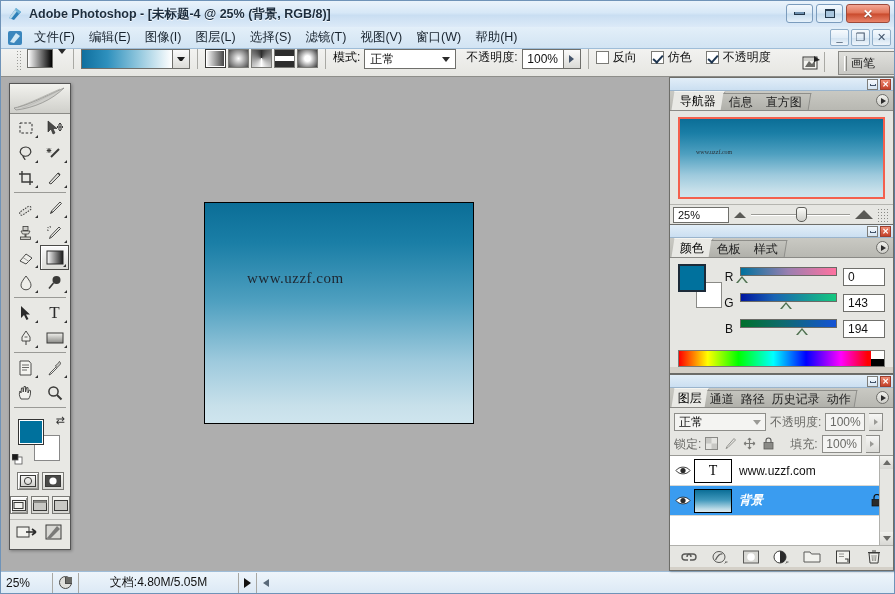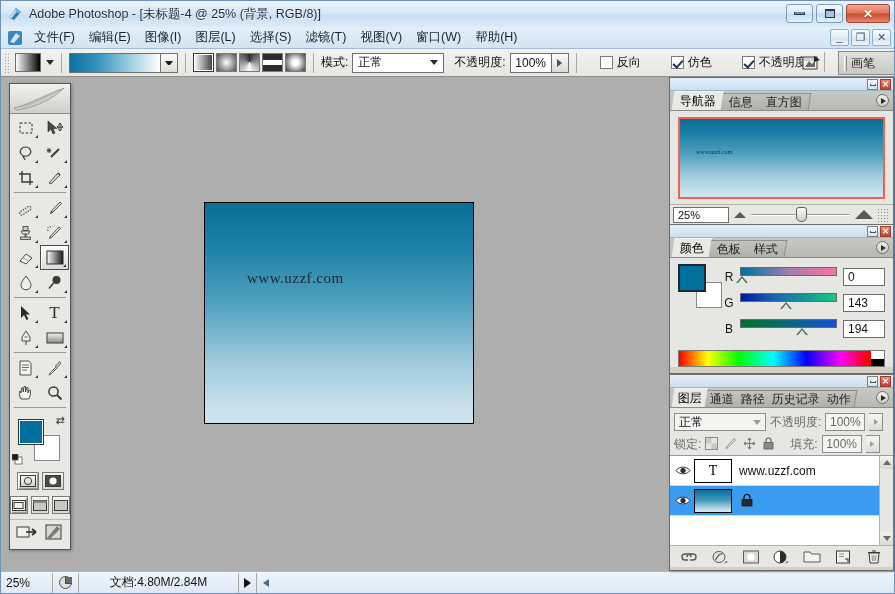--- a/index.html
+++ b/index.html
@@ -30,20 +30,21 @@
     position: relative;
   }
   #titlebar .ps-logo {
     width: 16px; height: 16px; margin-right: 6px;
     position: relative; flex: 0 0 16px;
   }
   #titlebar .ps-logo svg { display:block; }
   #title-text {
     font-size: 12.5px; color: #1c2c3c; white-space: nowrap;
     text-shadow: 0 1px 0 rgba(255,255,255,.8);
+    font-weight: bold;
   }
   .wbtns { position:absolute; right:4px; top:3px; display:flex; gap:3px; }
   .wbtn {
     width: 27px; height: 19px; border-radius: 3px;
     border: 1px solid #7b9cbd;
     background: linear-gradient(180deg,#f4f9fd 0%,#dceaf6 48%,#c6dcee 52%,#e7f2fb 100%);
     display:flex; align-items:center; justify-content:center;
     font-size: 10px; color:#243a4e;
   }
   .wbtn.close {
@@ -75,25 +76,25 @@
     width: 19px; height: 17px; border-radius:2px;
     border: 1px solid #8fadc8;
     background: linear-gradient(180deg,#f6fafd 0%,#e2eef8 50%,#d2e3f1 52%,#eef5fb 100%);
     display:flex; align-items:center; justify-content:center;
     font-size: 11px; color:#42546a; line-height:1;
   }
 
   
   #optionsbar {
     height: 28px; flex: 0 0 28px;
-    display: flex; align-items: center;
+    display: flex; align-items: flex-start;
     background: linear-gradient(180deg,#f2f2f0 0%, #e6e6e2 100%);
     border-bottom: 1px solid #8e8e8a;
     position: relative;
-    padding-left: 2px;
+    padding-left: 14px;
   }
   .grip {
     width: 8px; height: 22px; margin-right: 4px;
     background-image: radial-gradient(#9a9a96 0.8px, transparent 0.9px);
     background-size: 3px 3px; background-position: 1px 1px;
     flex: 0 0 8px;
   }
   .ob-sep { width:1px; height:20px; background:#a9a9a4; margin:0 7px; flex:0 0 1px; }
   .ob-label { font-size:12px; color:#111; white-space:nowrap; }
 
@@ -142,21 +143,21 @@
   }
   .spin-btn {
     width:17px;height:20px;border:1px solid #6f6f6b;border-left:none;
     background:linear-gradient(180deg,#fafafa,#dadad6);
     display:flex;align-items:center;justify-content:center; flex:0 0 17px;
   }
   .spin-btn .rt {
     width:0;height:0;border-top:4px solid transparent;border-bottom:4px solid transparent;
     border-left:5px solid #43536a;
   }
-  .cbx-wrap { display:flex; align-items:center; margin-right:14px;margin-left:16px; }
+  .cbx-wrap { display:flex; align-items:center; margin-right:14px; }
   .cbx {
     width:13px;height:13px;border:1px solid #7a7a76;background:#fff;
     margin-right:4px; position:relative; flex:0 0 13px;
   }
   .cbx.checked::after {
     content:""; position:absolute; left:3px; top:1px; width:4px; height:8px;
     border:solid #1d3550; border-width:0 2px 2px 0; transform:rotate(42deg);
   }
   .palette-well-icon {
     width: 24px; height:22px; flex:0 0 24px; display:flex; align-items:center; justify-content:center;
@@ -975,20 +976,21 @@
               <span class="layer-name">www.uzzf.com</span>
             </div>
             <div class="layer-row selected">
               <div class="eye-cell">
                 <svg width="16" height="11" viewBox="0 0 16 11">
                     <path d="M1 5.5 C4 1 12 1 15 5.5 C12 10 4 10 1 5.5 Z" fill="#fff" stroke="#2a2a2a" stroke-width="0.9"></path>
                     <circle cx="8" cy="5.5" r="2.6" fill="#2a2a2a"></circle>
                   </svg>
               </div>
               <div class="layer-thumb grad"></div>
+              <span class="layer-name">背景</span>
               <span class="lock-badge">
                 <svg width="12" height="13" viewBox="0 0 12 13">
                     <rect x="1" y="5.5" width="10" height="6.5" fill="#2a2a2a" stroke="#111" stroke-width="0.7"></rect>
                     <path d="M3 5.5 L3 3.5 A2.8 2.8 0 0 1 9 3.5 L9 5.5" fill="none" stroke="#111" stroke-width="1.2"></path>
                   </svg>
               </span>
             </div>
             <div id="layer-scrollbar">
               <div class="sb-arrow">
                   <i class="up"></i>
@@ -1050,20 +1052,20 @@
       </div>
 
     </div>
   </div>
 
   <div id="statusbar">
     <div class="sb-zoom">25%</div>
     <div class="sb-cell">
         <i class="pie-ic"></i>
       </div>
-    <div class="sb-cell sb-doc">文档:4.80M/2.84M</div>
+    <div class="sb-cell sb-doc">文档:4.80M/5.05M</div>
     <div class="sb-cell sb-play">
         <i class="rt"></i>
       </div>
     <i class="sb-left-tri"></i>
   </div>
 
 </div>
 
 </body></html>

